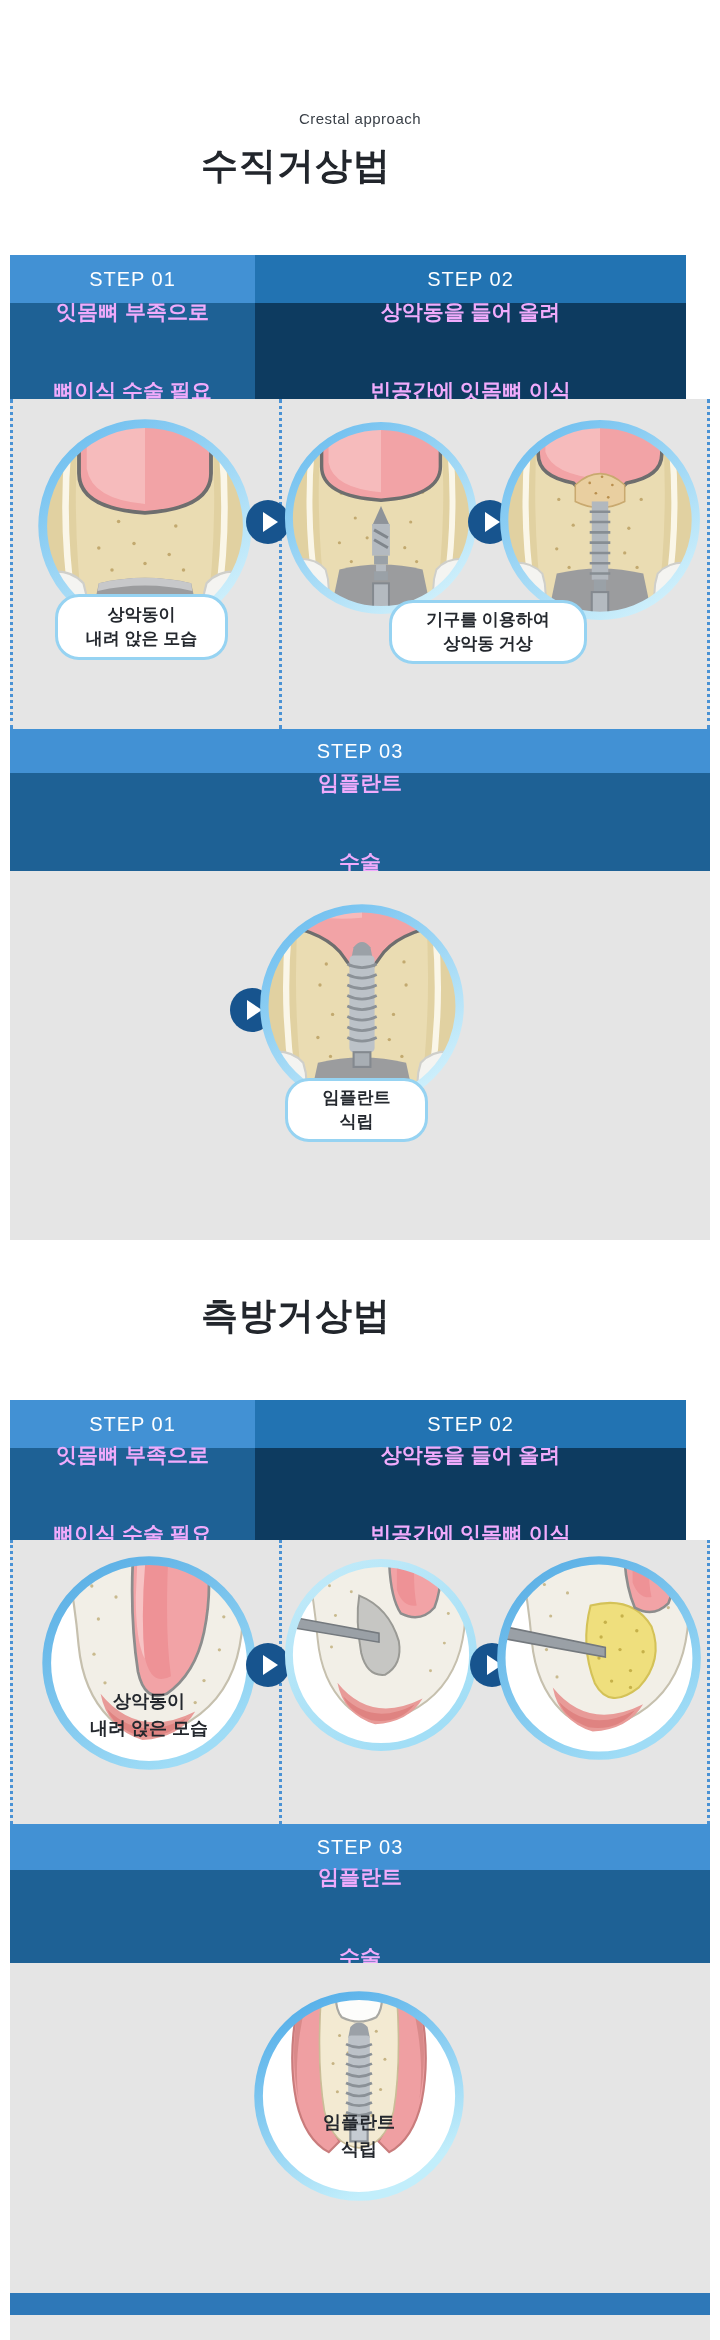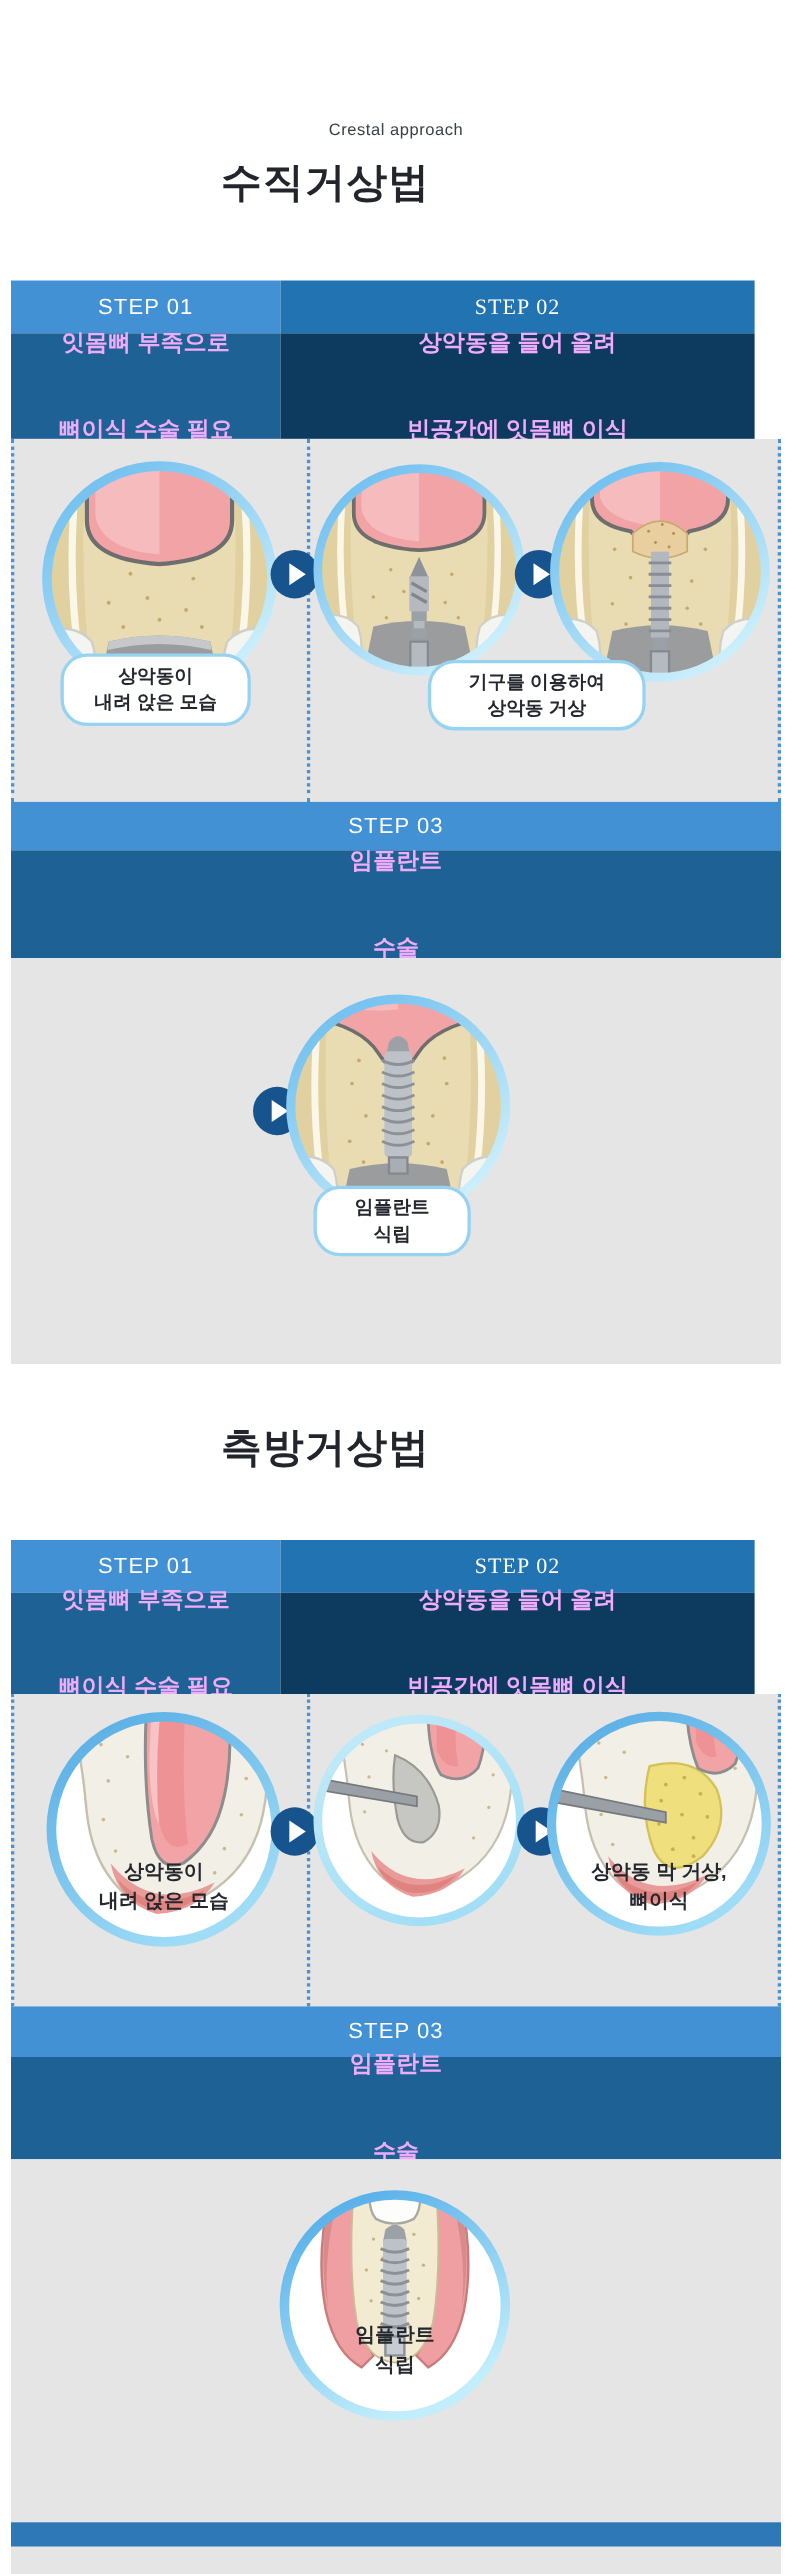--- a/index.html
+++ b/index.html
@@ -22,21 +22,21 @@
   .band .c1{width:245px;}
   .band .c2{width:431px;}
   .band3{position:absolute;left:10px;width:700px;}
   .bhead{color:#fff;font-size:20px;letter-spacing:1px;display:flex;
     align-items:center;justify-content:center;}
   .bbody{color:#f0abfc;font-size:21px;font-weight:700;line-height:1.48;
     display:flex;flex-direction:column;align-items:center;justify-content:center;
     text-align:center;gap:48px;}
   .bbody span{display:block;}
   .bg-light{background:#4291d4;}
-  .bg-mid{background:#2273b2;font-family:Liberation Serif, serif;}
+  .bg-mid{background:#2273b2;}
   .bg-body1{background:#1e6195;}
   .bg-body2{background:#0d3b60;}
 
   .illus{position:absolute;left:10px;width:700px;background:#e5e5e5;}
   .dotv{position:absolute;top:0;bottom:0;width:0;border-left:3px dotted #4a92d4;}
 
   .circ{position:absolute;border-radius:50%;}
   .circ svg{display:block;width:100%;height:100%;}
 
   .play{position:absolute;width:44px;height:44px;border-radius:50%;
@@ -448,24 +448,20 @@
               <circle cx="120" cy="92" r="1.6"></circle>
               <circle cx="130" cy="128" r="1.6"></circle>
             </g>
           <path d="M124,-6 H170 Q176,24 166,48 Q152,62 134,52 Q124,28 124,-6 Z" fill="#f2a3a6" stroke="#8d8d8d" stroke-width="2.5"></path>
           <path d="M132,-6 H148 Q146,24 150,42 Q138,44 132,28 Z" fill="#ee9296"></path>
           <polygon points="-10,66 106,90 106,99 -10,78" fill="#9aa0a6" stroke="#74797e" stroke-width="1.5"></polygon>
         </g>
         <circle cx="100" cy="100" r="93" fill="none" stroke="url(#rg7)" stroke-width="8"></circle>
       </svg>
     </div>
-    <div class="incap" style="left:484px;width:210px;top:148px">
-      <span>상악동 막 거상,</span>
-      <span>뼈이식</span>
-    </div>
   </div>
 
   <div class="band3" style="top:584px">
     <div class="bhead bg-light" style="height:46px">STEP 03</div>
     <div class="bbody bg-body1" style="height:93px">
       <span>임플란트</span>
       <span>수술</span>
     </div>
   </div>
 

